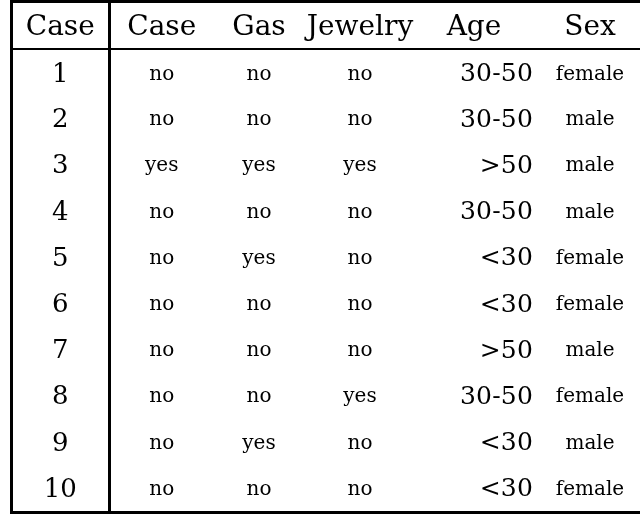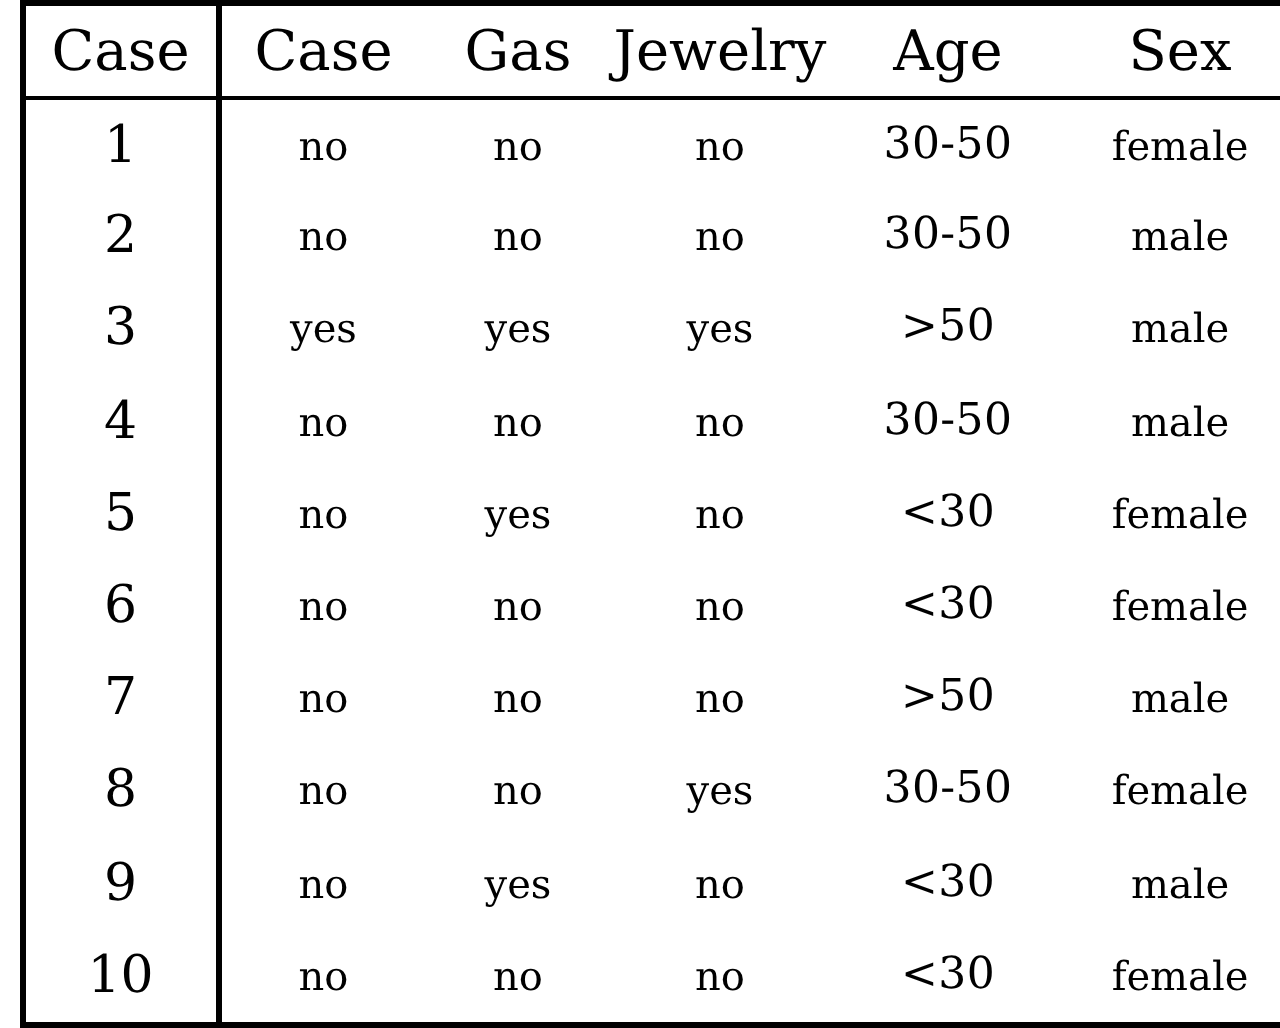--- a/index.html
+++ b/index.html
@@ -70,22 +70,23 @@
   }
 
   tbody tr { height: 46px; }
   tbody td {
     font-size: 20px;
   }
   tbody td.case-col {
     font-size: 26px;
   }
   tbody td.age-col {
-    font-size: 22px;
+    font-size: 25px;
     letter-spacing: 0.2px;
+    text-align: right;
   }
 </style>
 </head>
 <body>
 
 <div class="table-frame">
   <table class="case-table">
     <colgroup>
       <col class="c-case">
       <col class="c-fraud">

